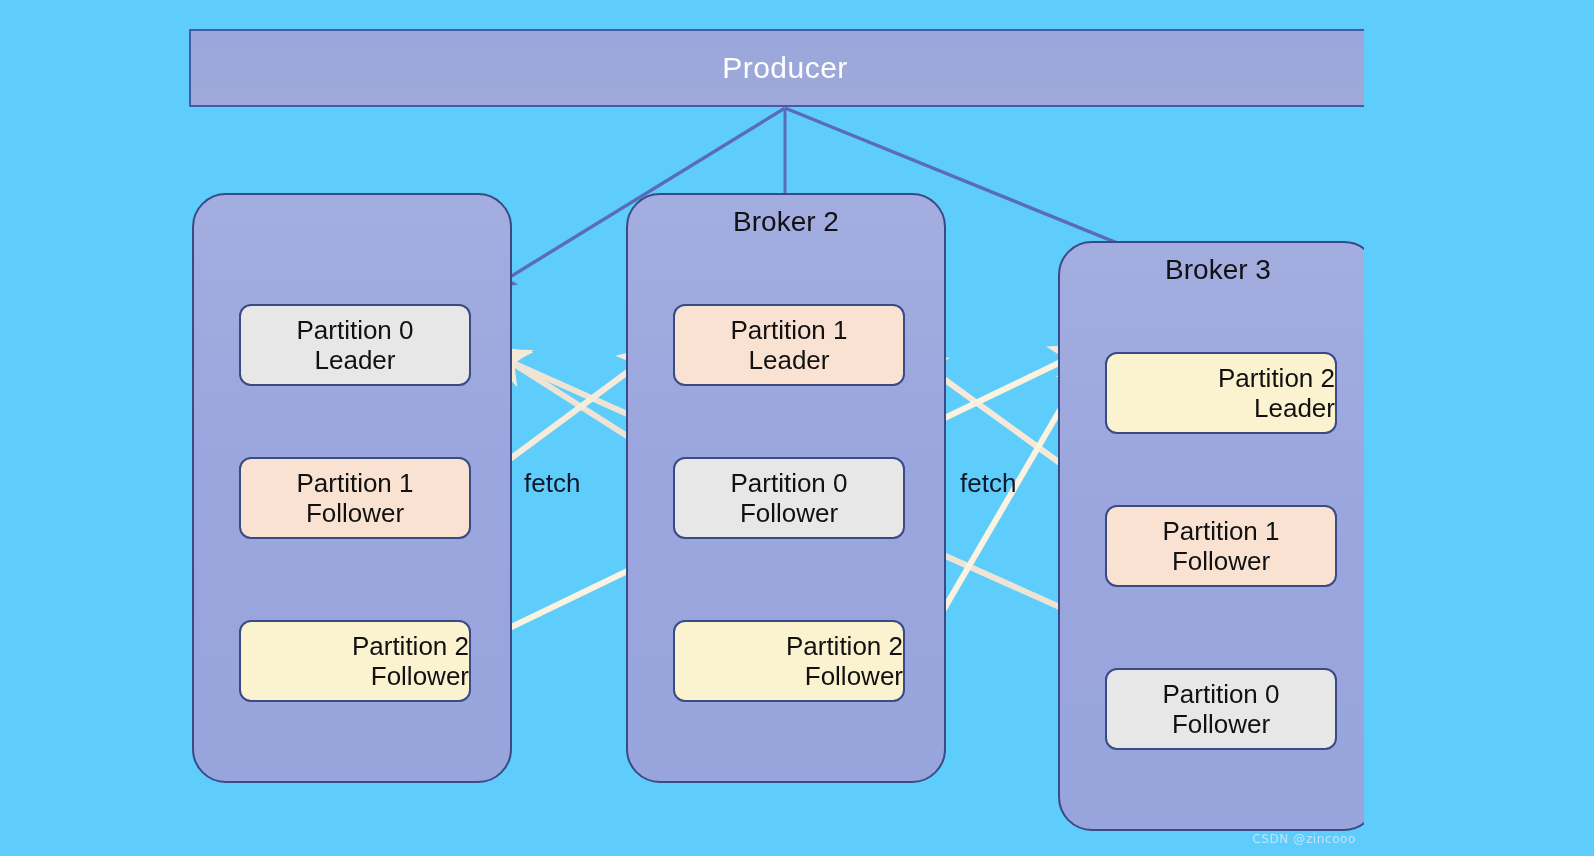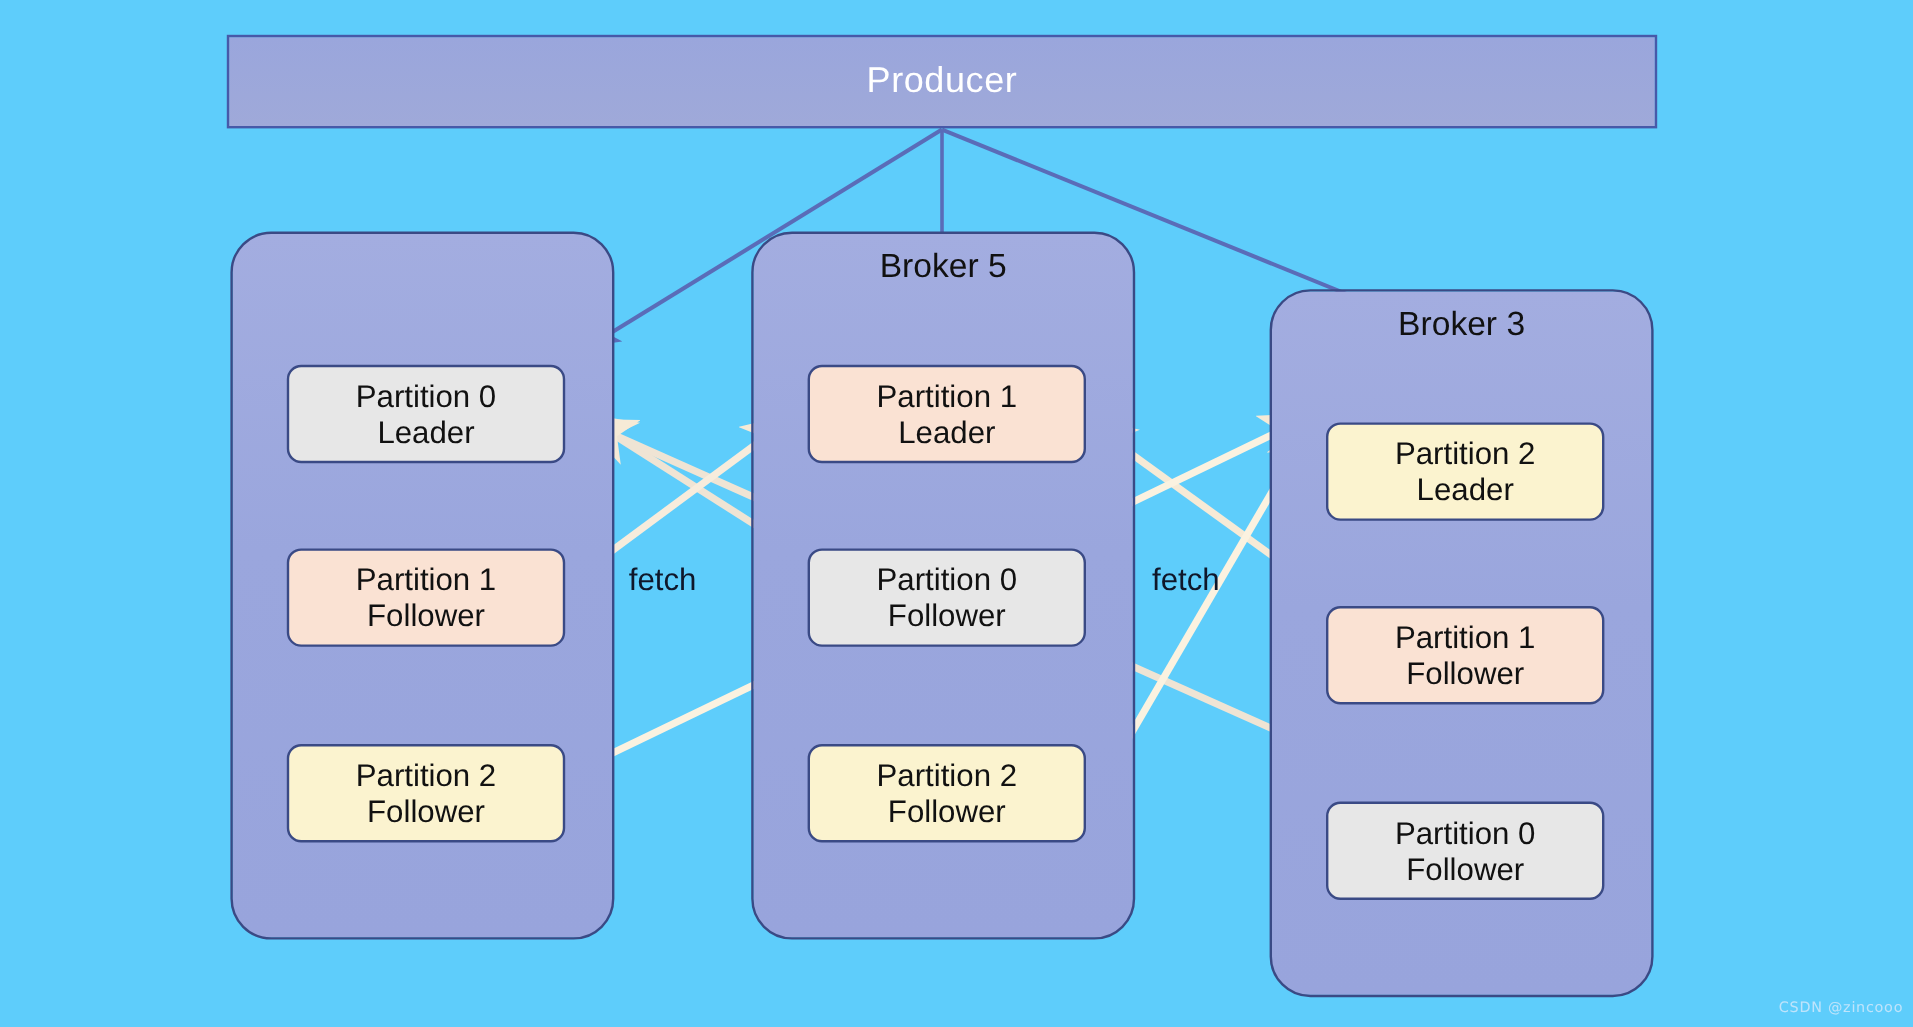--- a/index.html
+++ b/index.html
@@ -2,21 +2,21 @@
 <html><head>
 <meta charset="utf-8">
 <style>
   html, body {
     margin: 0;
     padding: 0;
     background: #5ecdfb;
   }
   #stage {
     position: relative;
-    width: 1594px;
+    width: 1364px;
     height: 856px;
     background: #5ecdfb;
     font-family: "Liberation Sans", "DejaVu Sans", sans-serif;
     overflow: hidden;
   }
   #edges {
     position: absolute;
     left: 0; top: 0;
     width: 1594px;
     height: 856px;
@@ -83,21 +83,21 @@
     line-height: 1.17;
     left: 45px;
   }
   .chip .l1, .chip .l2 { display: block; }
   .row-0 { top: 109px; }
   .row-1 { top: 262px; }
   .row-2 { top: 425px; }
 
   .c-gray   { background: #e7e7e7; }
   .c-peach  { background: #fae2d3; }
-  .c-cream  { background: #fbf3cf; }
+  .c-cream  { background: #fbf3cf; align-items: flex-end; }
 
   
   .fetch-label {
     position: absolute;
     font-size: 26px;
     color: #0f172a;
     white-space: nowrap;
   }
   #fetch-left  { left: 524px; top: 468px; }
   #fetch-right { left: 960px; top: 468px; }
@@ -164,21 +164,21 @@
       <span class="l1">Partition 1</span>
       <span class="l2">Follower</span>
     </div>
     <div class="chip row-2 c-cream">
       <span class="l1">Partition 2</span>
       <span class="l2">Follower</span>
     </div>
   </div>
 
   <div class="broker" id="broker-2">
-    <div class="broker-title">Broker 5</div>
+    <div class="broker-title">Broker 2</div>
 
     <div class="chip row-0 c-peach">
       <span class="l1">Partition 1</span>
       <span class="l2">Leader</span>
     </div>
     <div class="chip row-1 c-gray">
       <span class="l1">Partition 0</span>
       <span class="l2">Follower</span>
     </div>
     <div class="chip row-2 c-cream">

